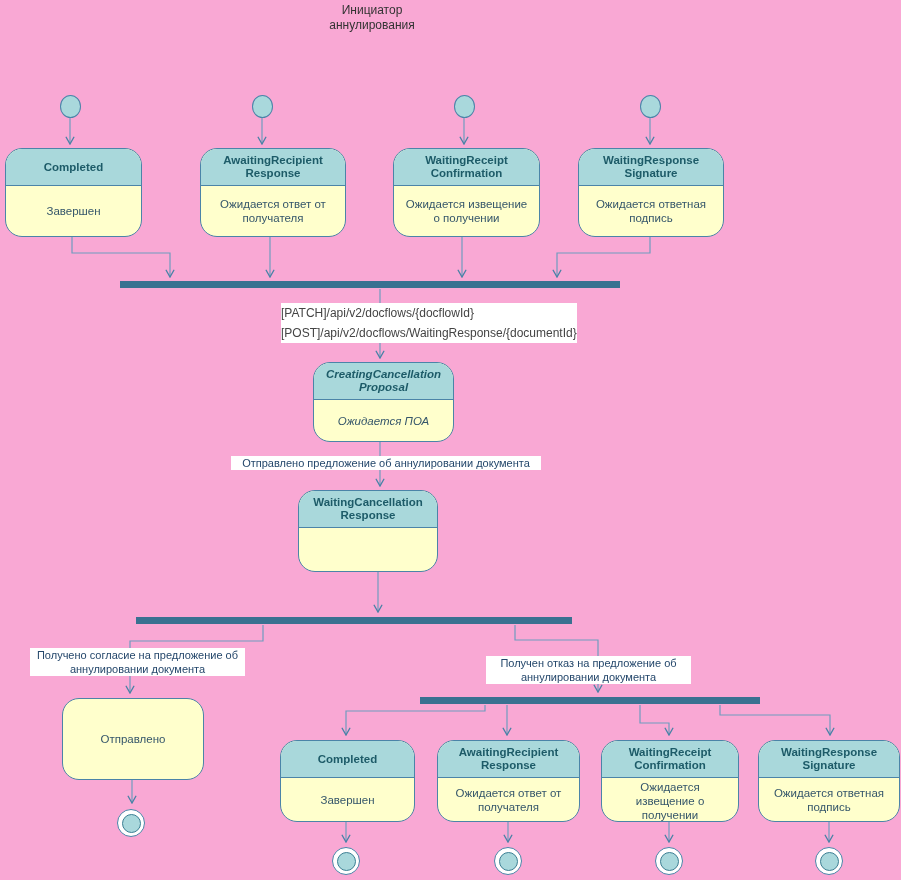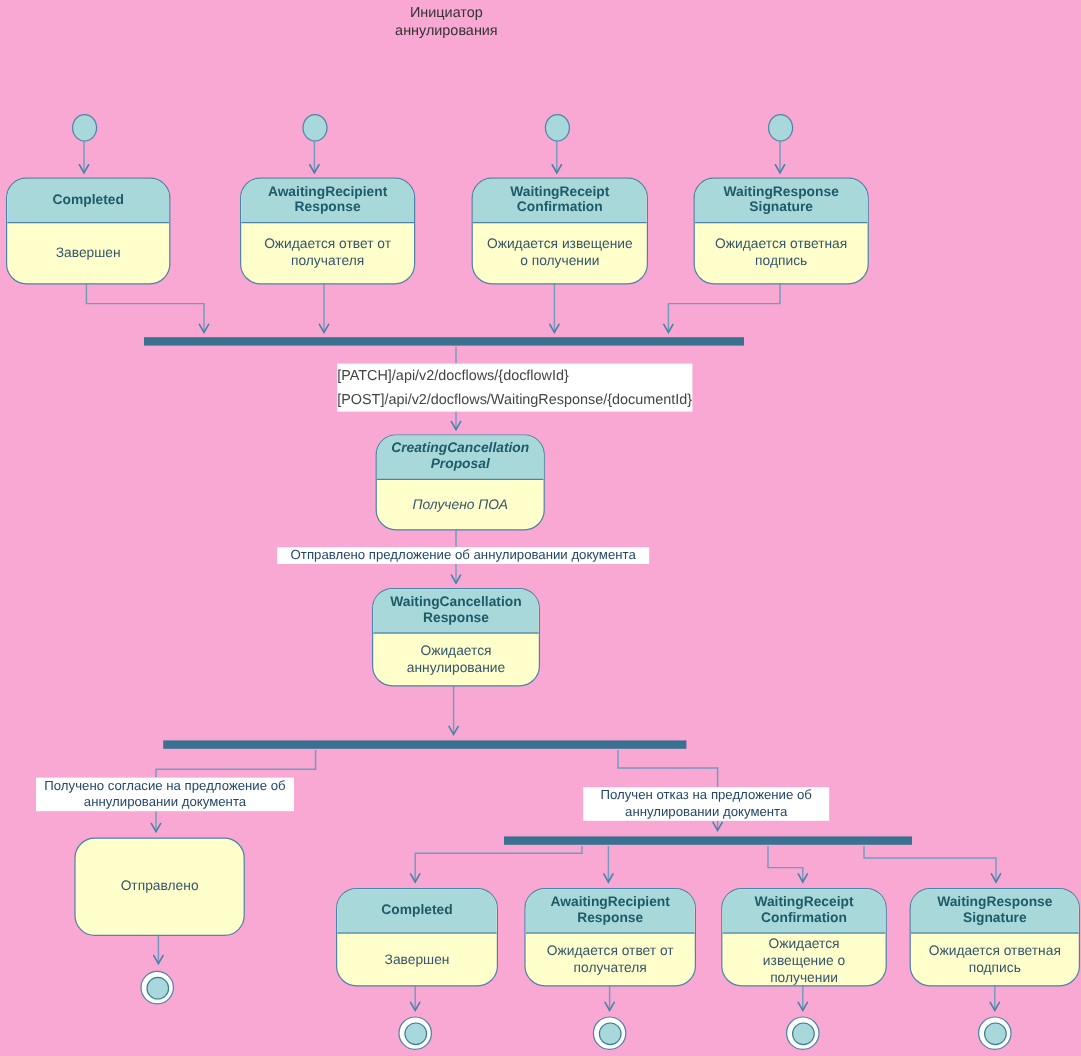--- a/index.html
+++ b/index.html
@@ -99,28 +99,27 @@
 
   <div class="bar" style="left:120px;top:281px;width:500px;"></div>
 
   <div class="api" style="left:281px;top:303px;">
     <div>[PATCH]/api/v2/docflows/{docflowId}</div>
     <div>[POST]/api/v2/docflows/WaitingResponse/{documentId}</div>
   </div>
 
   <div class="state" style="left:313px;top:362px;width:139px;height:78px;font-style:italic;">
     <div class="hd">CreatingCancellation Proposal</div>
-    <div class="bd">Получено ПОА</div>
+    <div class="bd">Ожидается ПОА</div>
   </div>
 
   <div class="lbl" style="left:231px;top:456px;width:310px;">Отправлено предложение об аннулировании документа</div>
 
-  <div class="state" style="left:310px;top:490px;width:138px;height:80px;">
+  <div class="state" style="left:298px;top:490px;width:138px;height:80px;">
     <div class="hd">WaitingCancellation Response</div>
-    <div class="bd">Ожидается аннулирование</div>
   </div>
 
   <div class="bar" style="left:136px;top:617px;width:436px;"></div>
 
   <div class="lbl" style="left:486px;top:656px;width:205px;">Получен отказ на предложение об аннулировании документа</div>
   <div class="lbl" style="left:30px;top:648px;width:215px;">Получено согласие на предложение об аннулировании документа</div>
 
   <div class="state" style="left:62px;top:698px;width:140px;height:80px;">
     <div class="bd">Отправлено</div>
   </div>

